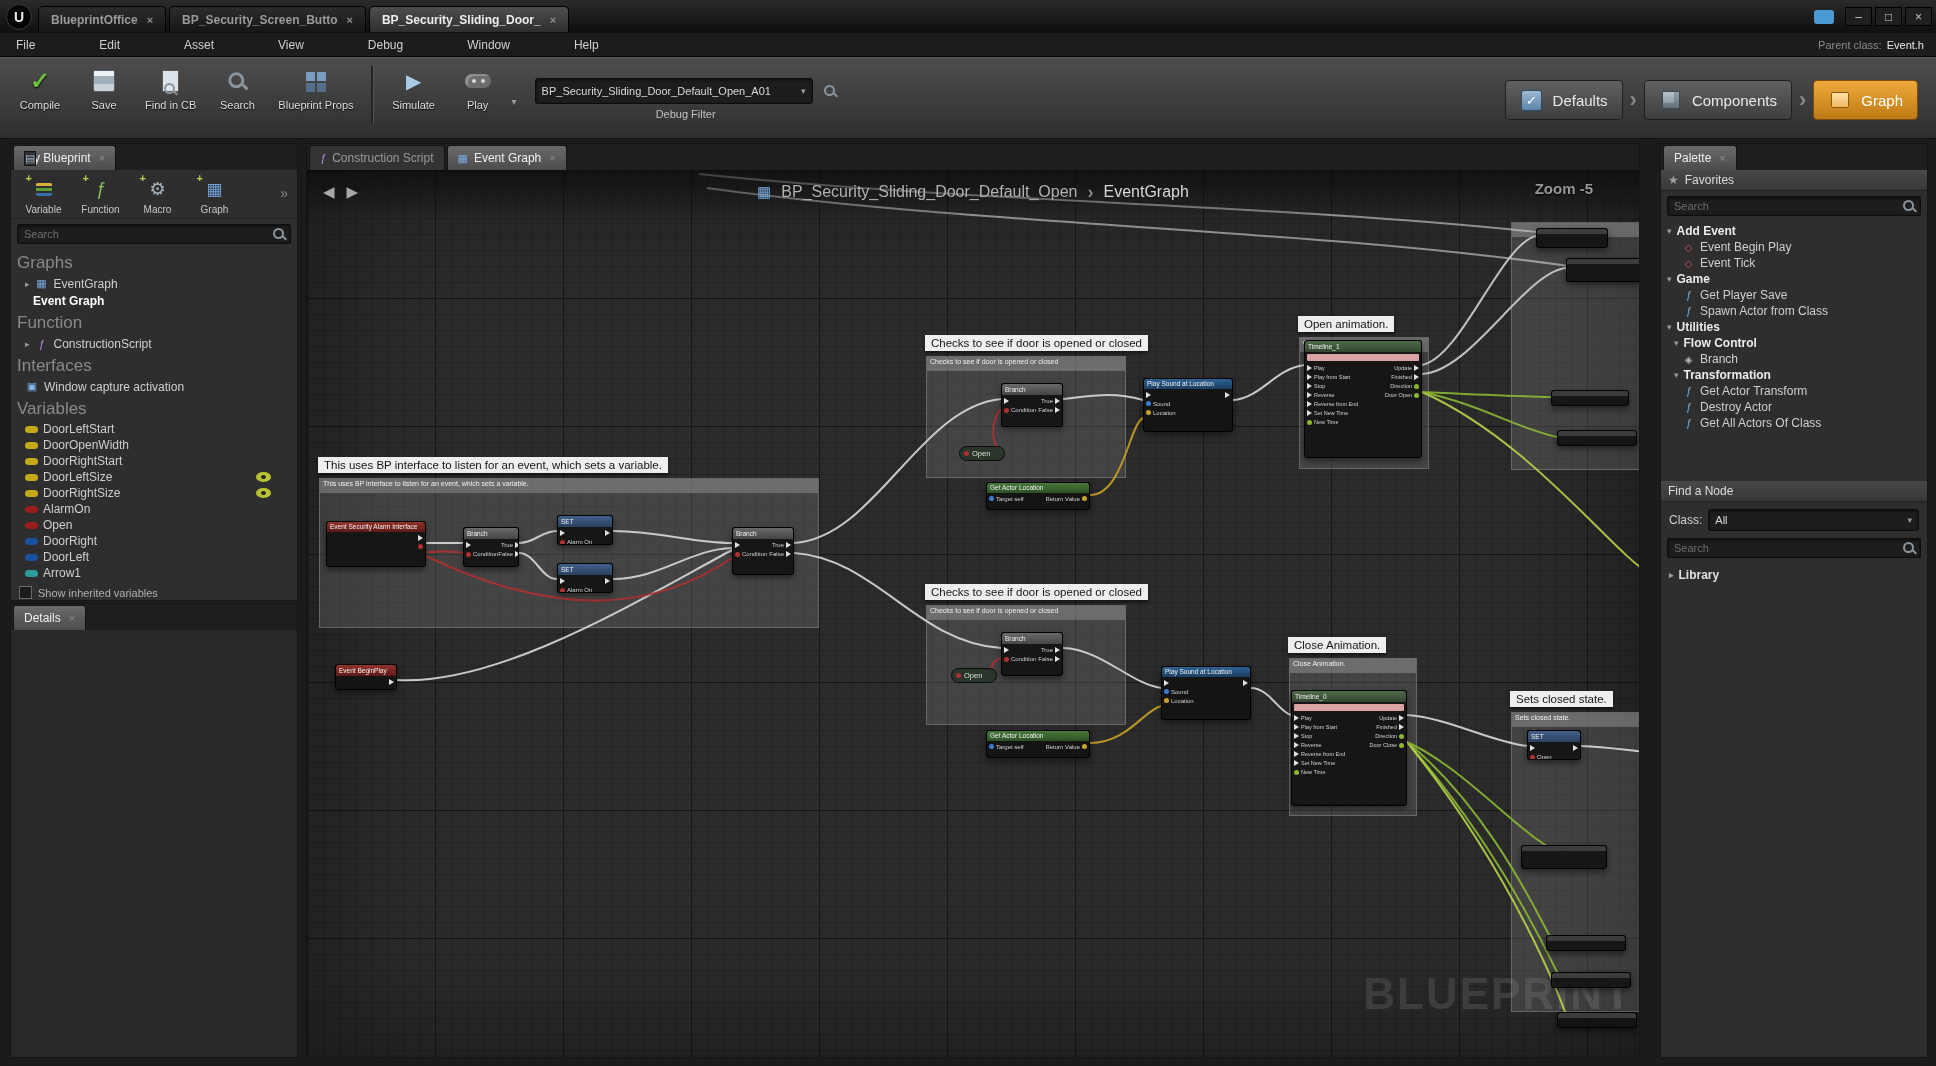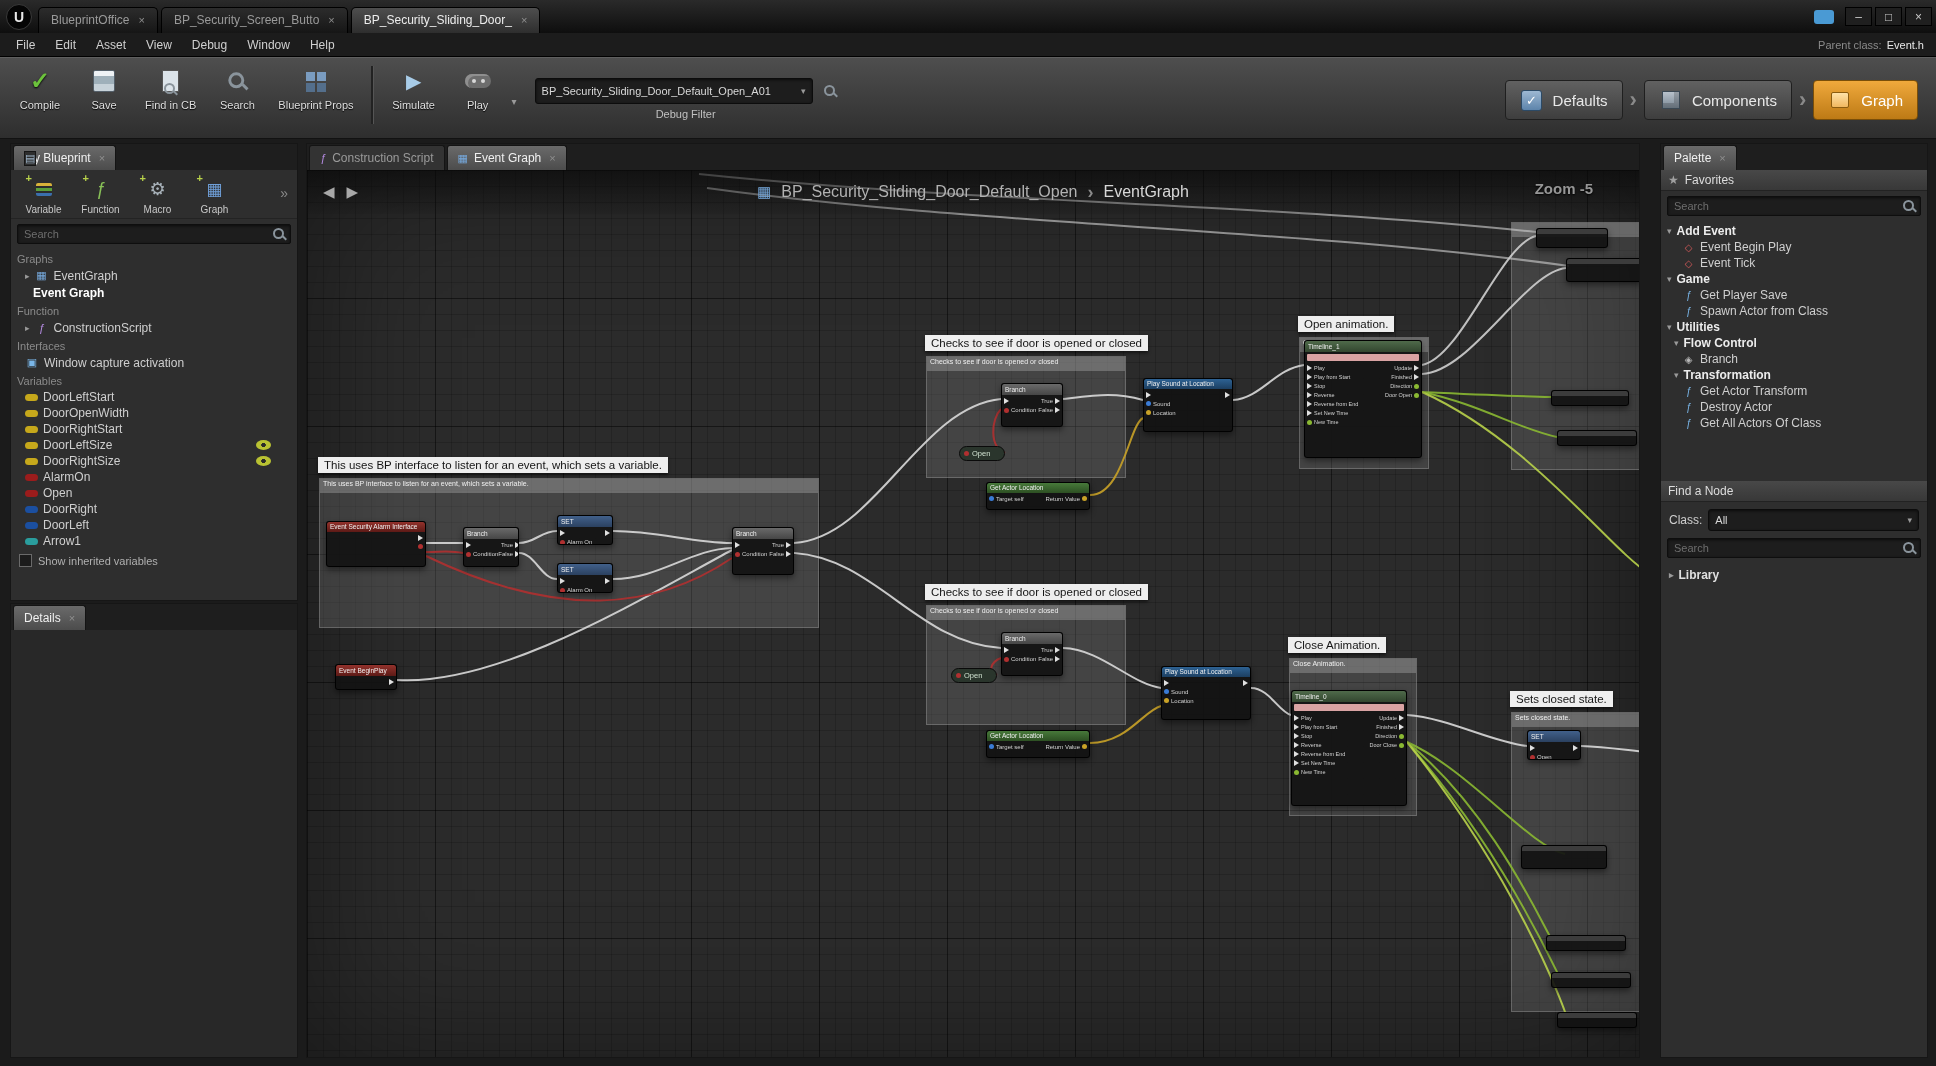--- a/index.html
+++ b/index.html
@@ -1,32 +1,32 @@
 <!DOCTYPE html>
 <html><head>
 <meta charset="utf-8">
 <style>
   html,body{margin:0;padding:0;background:#000;}
   .app{position:relative;width:1936px;height:1066px;background:#1b1b1b;font-family:"Liberation Sans",sans-serif;overflow:hidden;-webkit-font-smoothing:antialiased;}
 
   
   .titlebar{position:absolute;left:0;top:0;right:0;height:33px;background:linear-gradient(#2a2a2a,#0e0e0e);display:flex;align-items:flex-end;padding:0 4px;box-sizing:border-box;}
   .uelogo{width:24px;height:24px;margin:0 6px 3px 2px;border-radius:50%;background:#050505;border:1px solid #3a3a3a;color:#e8e8e8;font-size:14px;font-weight:bold;display:flex;align-items:center;justify-content:center;}
-  .ttabs{display:flex;align-items:center;height:27px;}
+  .ttabs{display:flex;align-items:flex-start;height:27px;font-weight:bold;}
   .ttab{height:25px;display:flex;align-items:center;gap:7px;padding:0 12px;background:linear-gradient(#2c2c2c,#161616);border:1px solid #000;border-bottom:none;border-radius:5px 5px 0 0;font-size:12px;color:#9a9a9a;margin-right:3px;white-space:nowrap;}
   .ttab.active{background:linear-gradient(#4e4e4e,#2e2e2e);color:#ededed;}
   .tclose{font-size:11px;color:#8f8f8f;margin-left:2px;}
   .winbtns{margin-left:auto;display:flex;align-items:center;gap:3px;padding-bottom:7px;}
   .chatbtn{width:20px;height:14px;background:#4a9ad4;border-radius:3px;margin-right:8px;position:relative;}
   .chatbtn::after{content:"";position:absolute;left:3px;bottom:-4px;border:4px solid transparent;border-top-color:#4a9ad4;border-left-width:2px;border-right-width:2px;}
   .winbtn{width:25px;height:17px;display:flex;align-items:center;justify-content:center;color:#c8c8c8;font-size:12px;background:#1f1f1f;border:1px solid #000;}
 
   
   .menubar{position:absolute;left:0;top:33px;right:0;height:24px;background:#1c1c1c;border-bottom:1px solid #000;display:flex;align-items:center;padding:0 6px;box-sizing:border-box;}
-  .mitems{display:flex;height:100%;}
+  .mitems{display:flex;height:100%;gap:44px;}
   .mitem{padding:0 10px;font-size:12px;color:#d0d0d0;display:flex;align-items:center;}
   .parentclass{margin-left:auto;font-size:11px;color:#8a8a8a;display:flex;gap:5px;padding-right:6px;}
   .pcval{color:#e8e8e8;}
 
   
   .toolbar{position:absolute;left:0;top:57px;right:0;height:82px;background:linear-gradient(#4e4e4e,#2e2e2e);border-top:1px solid #5f5f5f;border-bottom:1px solid #121212;display:flex;align-items:flex-start;padding:6px 8px 0;box-sizing:border-box;}
   .tgroup{display:flex;}
   .tbtn{display:flex;flex-direction:column;align-items:center;gap:3px;padding:2px 9px;min-width:46px;}
   .tbicon{height:30px;display:flex;align-items:center;justify-content:center;position:relative;}
   .tlabel{font-size:11px;color:#dedede;text-shadow:0 1px 1px #000;white-space:nowrap;}
@@ -80,21 +80,21 @@
   .actionbar{display:flex;align-items:flex-start;padding:7px 4px 3px;gap:2px;border-bottom:1px solid #232323;}
   .action{width:57px;display:flex;flex-direction:column;align-items:center;gap:3px;font-size:10px;color:#c8c8c8;}
   .aicon{width:30px;height:24px;position:relative;display:flex;align-items:center;justify-content:center;}
   .aicon::after{content:"+";position:absolute;left:-3px;top:-5px;color:#b8d24a;font-size:11px;font-weight:bold;}
   .aicon.variable::before{content:"";width:16px;height:13px;background:linear-gradient(#d9b23a 0 3px,#2c2c2c 3px 5px,#5a9e3a 5px 8px,#2c2c2c 8px 10px,#3a6fae 10px 13px);border-radius:2px;}
   .aicon.function::before{content:"ƒ";color:#88c057;font-size:18px;font-style:italic;}
   .aicon.macro::before{content:"⚙";color:#aab4bc;font-size:18px;}
   .aicon.graphi::before{content:"▦";color:#6f9fd8;font-size:17px;}
   .achev{margin-left:auto;color:#8a8a8a;font-size:14px;padding:8px 5px 0 0;}
   .bplist{overflow:hidden;}
-  .lcat{padding:4px 6px 2px;font-size:11px;color:#8a8a8a;}
+  .lcat{padding:4px 6px 2px;font-size:17px;color:#8a8a8a;}
   .lrow{display:flex;align-items:center;gap:5px;height:17px;padding-left:14px;font-size:12px;color:#cfcfcf;position:relative;}
   .lrow.bold .llab{font-weight:bold;color:#fff;}
   .lexp{color:#9a9a9a;font-size:9px;}
   .licon{width:14px;text-align:center;font-size:11px;}
   .licon.graph{color:#76a9dd;}
   .licon.fn{color:#b48ae0;font-style:italic;}
   .licon.iface{color:#7ab6e8;}
   .lrow.varrow{height:16px;}
   .vpill{width:13px;height:7px;border-radius:4px;display:inline-block;}
   .veye{margin-left:auto;margin-right:26px;width:15px;height:10px;border-radius:50%;background:radial-gradient(circle at 50% 50%,#2a2a2a 2px,#b9c232 2.5px);}
@@ -391,20 +391,21 @@
           <span class="ticon function">ƒ</span>
           <span>Construction Script</span>
         </div>
         <div class="ptab active">
           <span class="ticon graph">▦</span>
           <span>Event Graph</span>
           <span class="tclose">×</span>
         </div>
       </div>
     <div class="canvas">
+      <div class="watermark">BLUEPRINT</div>
       <div class="layer">
           <div class="gcomment" style="left: 12px; top: 308px; width: 500px; height: 150px;">
             <div class="chead">This uses BP interface to listen for an event, which sets a variable.</div>
             <div class="clabel">This uses BP interface to listen for an event, which sets a variable.</div>
           </div>
           <div class="gcomment" style="left: 619px; top: 186px; width: 200px; height: 122px;">
             <div class="chead">Checks to see if door is opened or closed</div>
             <div class="clabel">Checks to see if door is opened or closed</div>
           </div>
           <div class="gcomment" style="left: 619px; top: 435px; width: 200px; height: 120px;">

